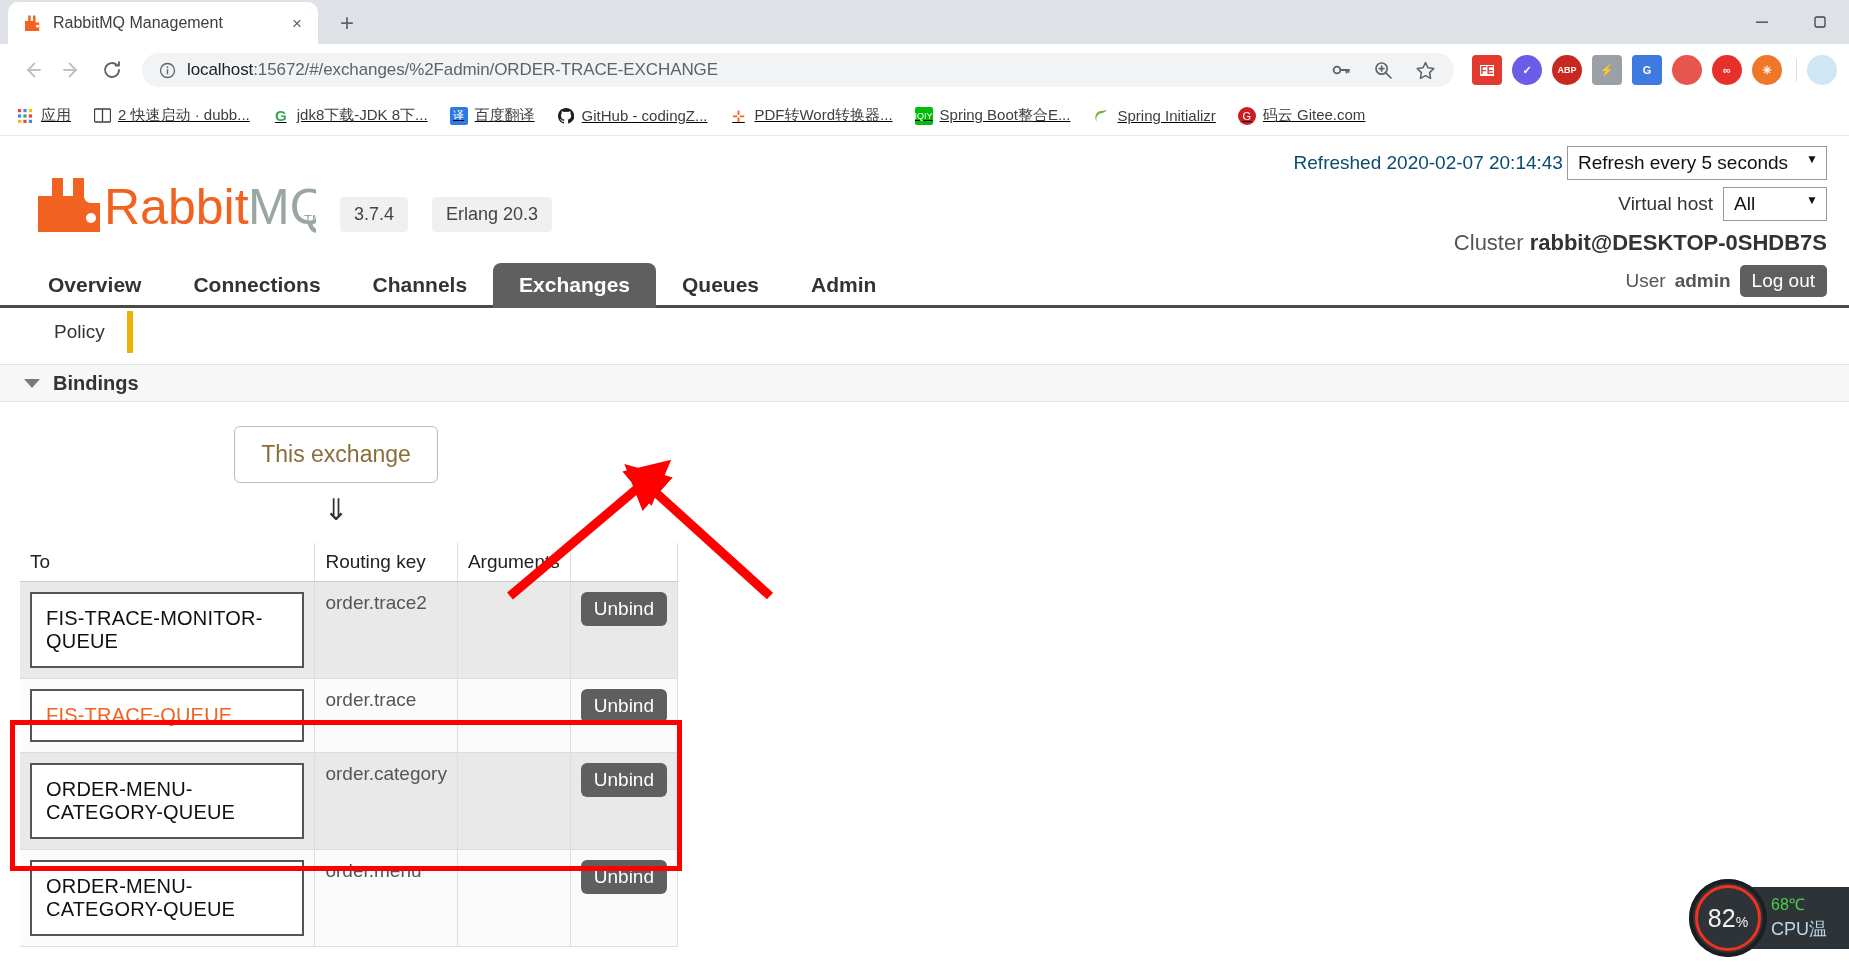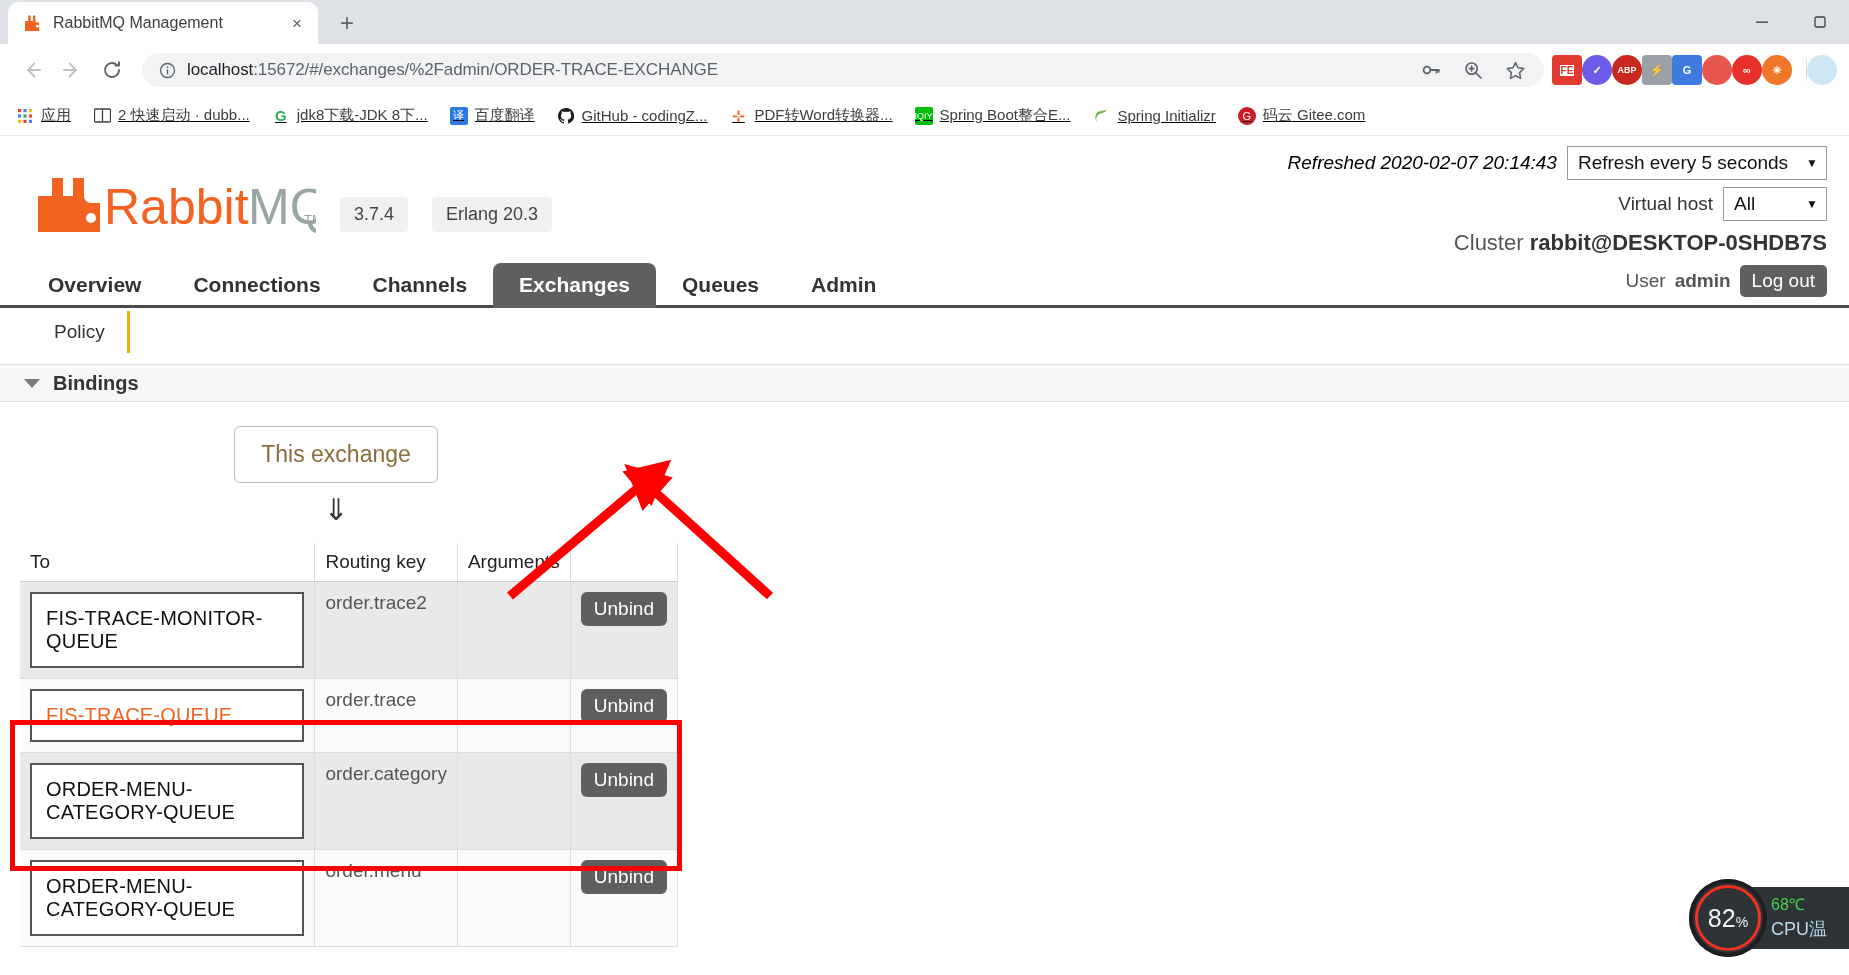--- a/index.html
+++ b/index.html
@@ -114,20 +114,21 @@
   .omni-right { display: flex; align-items: center; margin-left: auto; }
   .omni-icon {
     width: 30px; height: 30px;
     display: flex; align-items: center; justify-content: center;
     color: #5f6368;
     margin-left: 12px;
   }
   .ext-row { display: flex; align-items: center; }
   .ext {
     width: 30px; height: 30px;
+    margin-left: 10px;
     border-radius: 4px;
     display: flex; align-items: center; justify-content: center;
     font-size: 11px; font-weight: bold; color: #fff;
     position: relative;
     overflow: hidden;
   }
   .ext-sep { width:1px; height: 22px; background: #dadce0; margin-left: 14px; }
 
   
   .bookmarks {
@@ -195,32 +196,30 @@
     top: 10px;
     text-align: right;
   }
   .refresh-row {
     display: flex;
     align-items: center;
     justify-content: flex-end;
   }
   .refreshed-text {
     font-size: 19px;
-    color: #000000;
-    margin-right: 10px;
-    font-style: italic;
+    color: #0c4a6e;
+    margin-right: 4px;
   }
   .sel {
     border: 1px solid #999;
     background: #fff;
     font-size: 19px;
     color: #111;
     padding: 5px 8px 5px 10px;
     display: flex;
-    align-items: center;
     justify-content: space-between;
     min-width: 120px;
   }
   .sel .caret { margin-left: 18px; font-size: 12px; color: #111; }
   .vhost-row {
     display: flex;
     align-items: center;
     justify-content: flex-end;
     margin-top: 7px;
   }
@@ -273,21 +272,21 @@
   .subnav {
     height: 48px;
     display: flex;
     align-items: center;
     padding-left: 42px;
   }
   .subnav-item {
     font-size: 19px;
     color: #333;
     padding: 10px 22px 10px 12px;
-    border-right: 3px solid #eab308;
+    border-right: 6px solid #eab308;
   }
 
   
   .section-head {
     background: #f7f7f7;
     border-top: 1px solid #e3e3e3;
     border-bottom: 1px solid #e3e3e3;
     height: 38px;
     display: flex;
     align-items: center;

